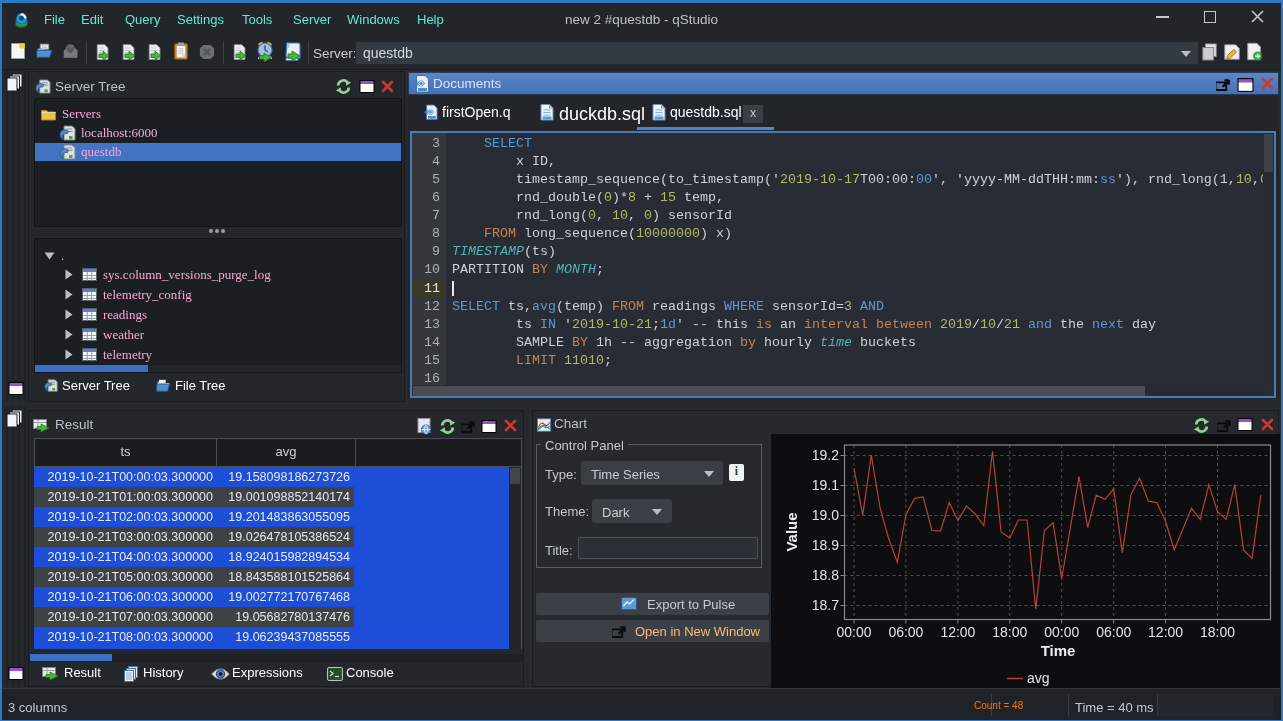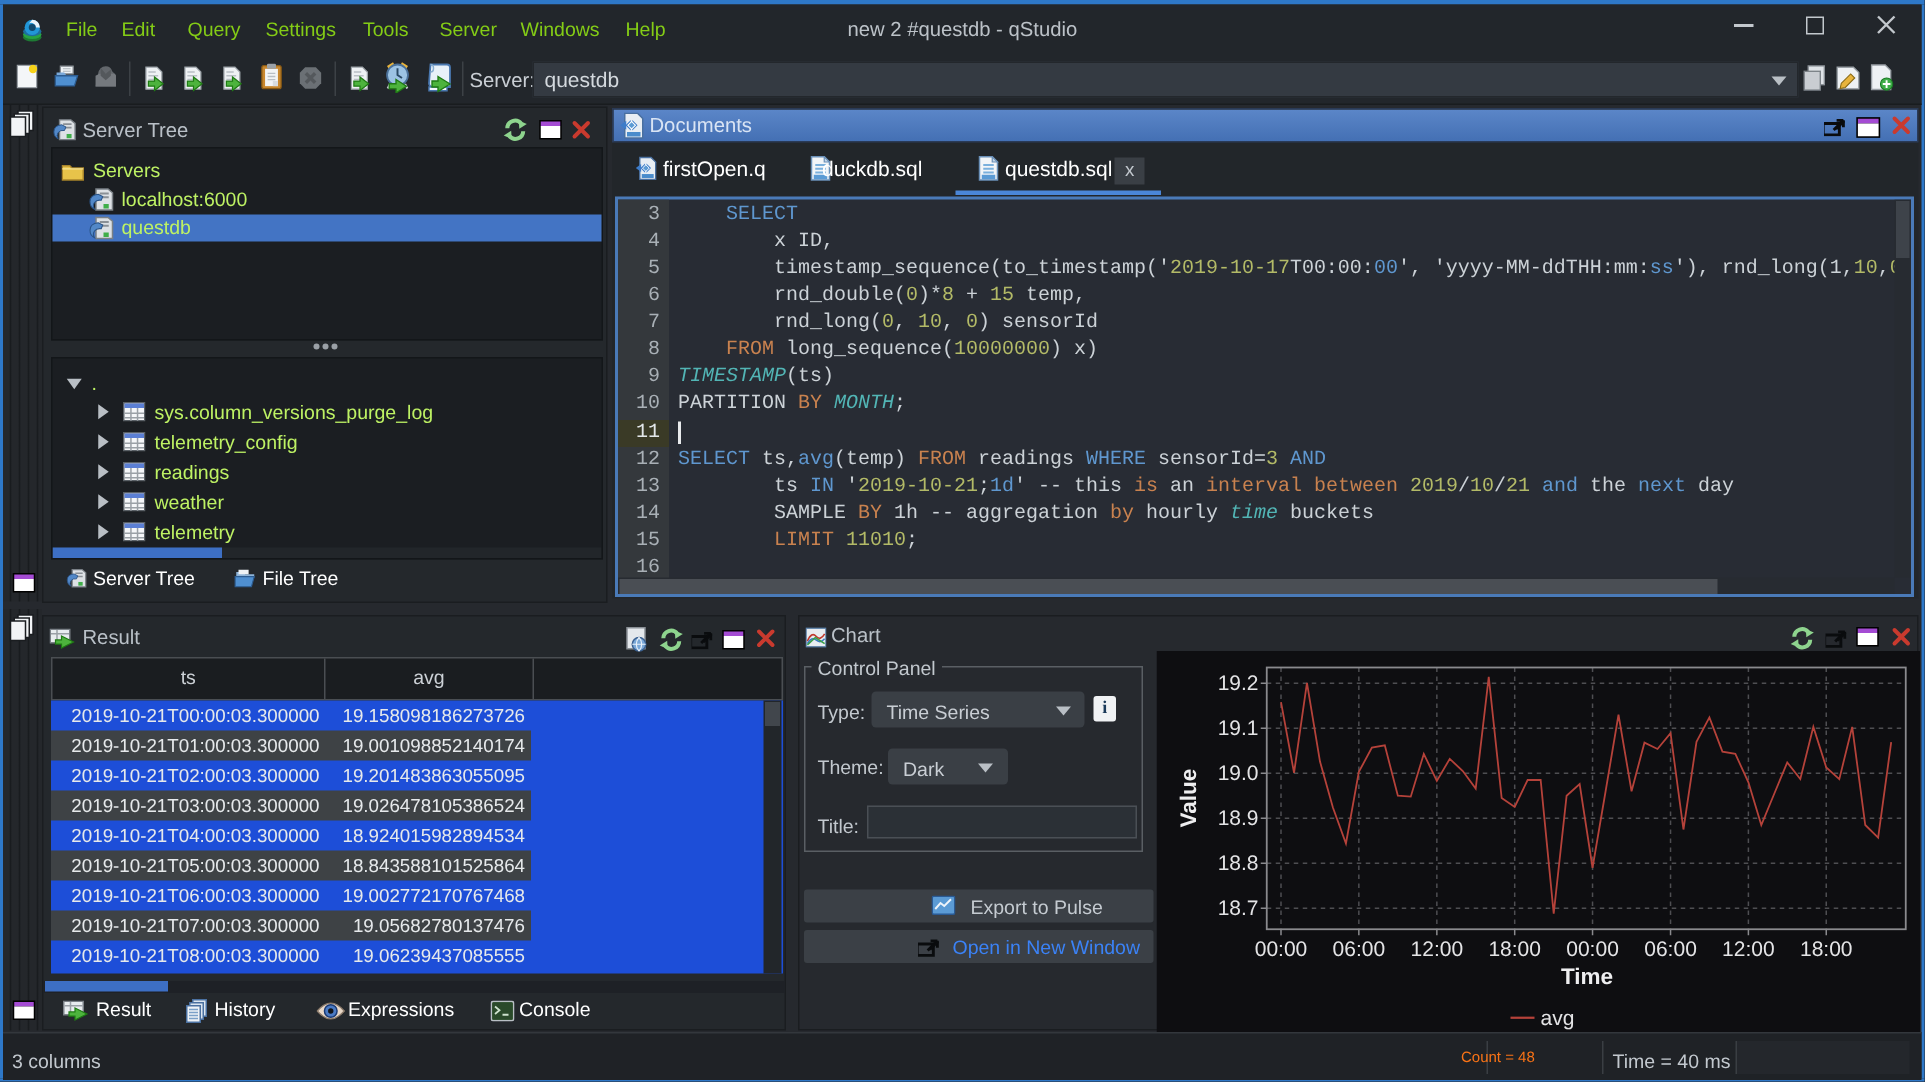--- a/index.html
+++ b/index.html
@@ -7,29 +7,29 @@
        font-family:"Liberation Sans", sans-serif;-webkit-font-smoothing:antialiased;}
   .abs{position:absolute;}
   .mono{font-family:"Liberation Mono", monospace;}
   
   #frame-top{left:0;top:0;width:1283px;height:3px;background:#2e78c8;}
   #frame-left{left:0;top:3px;width:2px;height:716px;background:#2e78c8;}
   #frame-right{left:1281px;top:3px;width:2px;height:716px;background:#2e78c8;}
   #frame-bottom{left:0;top:719px;width:1283px;height:2px;background:#2e78c8;}
   
   #titlebar{left:2px;top:3px;width:1279px;height:33px;background:#22262b;}
-  .menuitem{position:absolute;top:9px;color:#84cc16;font-size:13px;}
+  .menuitem{position:absolute;top:9px;color:#5eead4;font-size:13px;}
   #apptitle{position:absolute;top:9px;left:563px;color:#bcc2c8;font-size:13.5px;}
   
   #toolbar{left:2px;top:36px;width:1279px;height:33px;background:#22262b;border-bottom:1px solid #191c1f;}
   
   #statusbar{left:2px;top:688px;width:1279px;height:31px;background:#1f2226;border-top:1px solid #33373c;}
   .panelhdr{color:#b9c0c7;font-size:13.5px;}
   .strip{background:repeating-linear-gradient(90deg,#24272b 0px,#24272b 4px,#191c1f 5px,#24272b 6px);}
-  .treerow{position:absolute;color:#bef264;font-size:13px;}
+  .treerow{position:absolute;color:#f9a8d4;font-size:13px;font-family:Liberation Serif, serif;}
   .tabtxt{color:#ffffff;font-size:13px;}
   .kb{color:#5f97cf}.ko{color:#c9824f}.kn{color:#b3ba67}.kt{color:#52b5b5;font-style:italic}
   .rrow{left:0;width:488px;height:20px;}
   .rrow.lite{background:#3e4245;width:320px;}
   .rrow .c1{position:absolute;left:0;top:3px;width:179px;text-align:right;}
   .rrow .c2{position:absolute;left:185px;top:3px;width:131px;text-align:right;}
 </style>
 </head>
 <body>
 <svg width="0" height="0" style="position:absolute">
@@ -328,21 +328,21 @@
       <use href="#redx"></use>
     </svg>
 
   <svg class="abs" style="left:15px;top:32px" width="15" height="17" viewBox="0 0 17 18">
       <use href="#codepageicon"></use>
     </svg>
   <span class="abs tabtxt" style="left:34px;top:32px;font-size:14px">firstOpen.q</span>
   <svg class="abs" style="left:132px;top:32px" width="14" height="17" viewBox="0 0 14 17">
       <use href="#pageicon"></use>
     </svg>
-  <span class="abs tabtxt" style="left:140px;top:32px;font-size:14px">duckdb.sql</span>
+  <span class="abs tabtxt" style="left:151px;top:32px;font-size:18px">duckdb.sql</span>
   <svg class="abs" style="left:244px;top:32px" width="14" height="17" viewBox="0 0 14 17">
       <use href="#pageicon"></use>
     </svg>
   <span class="abs tabtxt" style="left:262px;top:32px;font-size:14px">questdb.sql</span>
   <div class="abs" style="left:335px;top:33px;width:20px;height:18px;background:#3a3f45"></div>
   <span class="abs" style="left:342px;top:34px;color:#c2c8ce;font-size:12.5px">x</span>
   <div class="abs" style="left:229px;top:55px;width:137px;height:3px;background:#4a86d8"></div>
 
   <div class="abs" style="left:2px;top:59px;width:866px;height:267px;border:2px solid #4a7ab8;box-sizing:border-box;background:#282c34;overflow:hidden">
     <div class="abs" style="left:0;top:0;width:34px;height:263px;background:#34383c"></div>
@@ -518,21 +518,21 @@
   <div class="abs" style="left:3px;top:182px;width:233px;height:22px;background:#3b4046;border-radius:2px"></div>
   <svg class="abs" style="left:88px;top:186px" width="16" height="13" viewBox="0 0 16 13">
     <rect x="0.5" y="0.5" width="15" height="12" rx="1" fill="#5b9bd5" stroke="#2a5a94"></rect>
     <path d="M2.5 9 l3.5 -4 l2.5 2 l4.5 -4.5" stroke="#eef4fa" stroke-width="1.3" fill="none"></path>
   </svg>
   <span class="abs" style="left:114px;top:186px;color:#c5cbd1;font-size:13px">Export to Pulse</span>
   <div class="abs" style="left:3px;top:209px;width:233px;height:22px;background:#3b4046;border-radius:2px"></div>
   <svg class="abs" style="left:79px;top:213px" width="14" height="14" viewBox="0 0 13 13">
       <use href="#popout"></use>
     </svg>
-  <span class="abs" style="left:102px;top:213px;color:#3b82f6;font-size:13px">Open in New Window</span>
+  <span class="abs" style="left:102px;top:213px;color:#fdba74;font-size:13px">Open in New Window</span>
 
   <svg class="abs" style="left:238px;top:23px" width="509" height="254" viewBox="0 0 509 254">
     <rect x="0" y="0" width="509" height="254" fill="#0e0e11"></rect>
     <g stroke="#4e4e52" stroke-width="1" stroke-dasharray="3,3">
       <path d="M83 11 V185.5 M134.9 11 V185.5 M186.9 11 V185.5 M238.8 11 V185.5 M290.7 11 V185.5 M342.7 11 V185.5 M394.6 11 V185.5 M446.5 11 V185.5"></path>
       <path d="M73.5 21.5 H499.5 M73.5 51.5 H499.5 M73.5 81.5 H499.5 M73.5 111.5 H499.5 M73.5 141.5 H499.5 M73.5 171.5 H499.5"></path>
     </g>
     <rect x="73.5" y="11" width="426" height="174.5" fill="none" stroke="#8a8a8e" stroke-width="1.2"></rect>
     <g stroke="#8a8a8e" stroke-width="1">
       <path d="M83 185.5 v4 M134.9 185.5 v4 M186.9 185.5 v4 M238.8 185.5 v4 M290.7 185.5 v4 M342.7 185.5 v4 M394.6 185.5 v4 M446.5 185.5 v4"></path>

